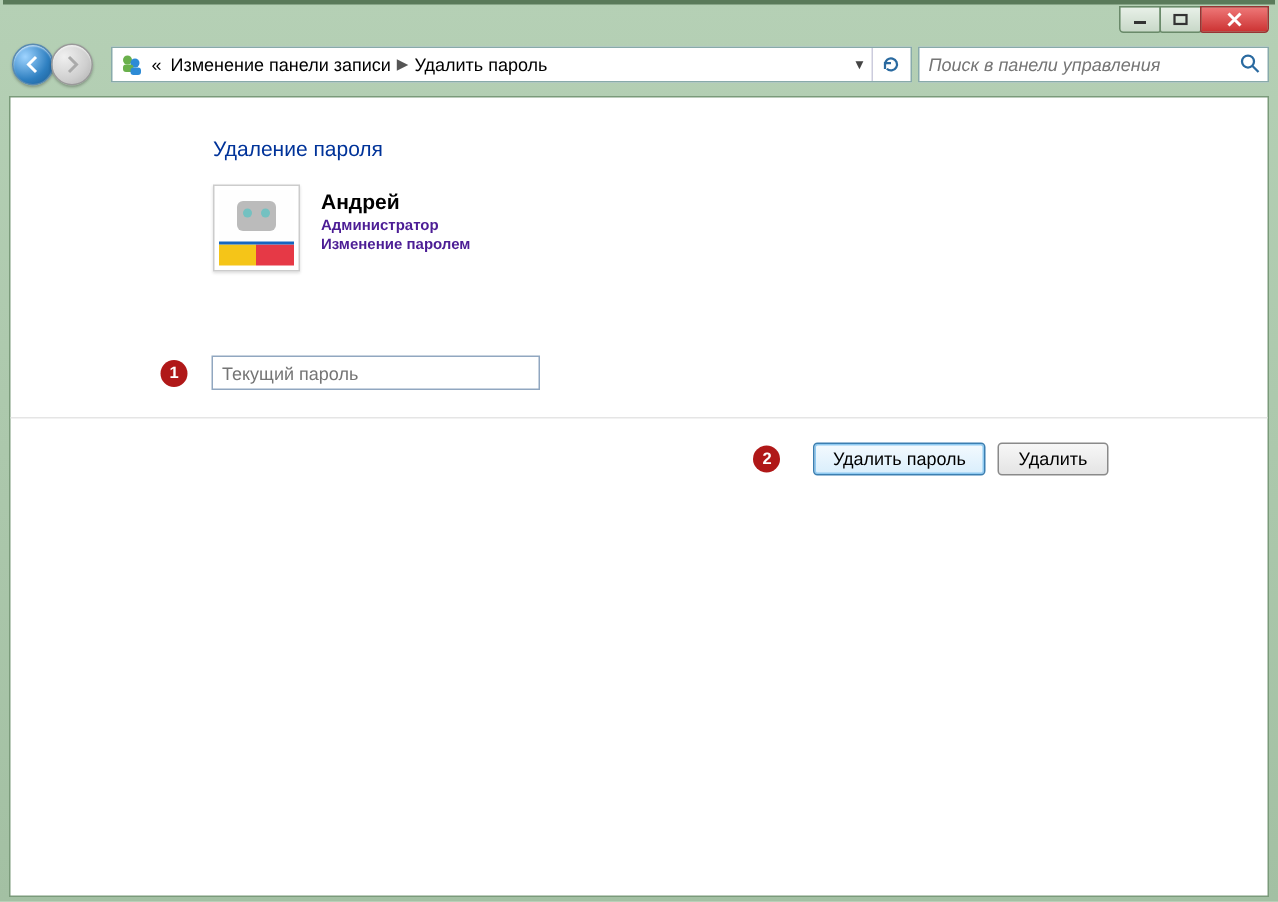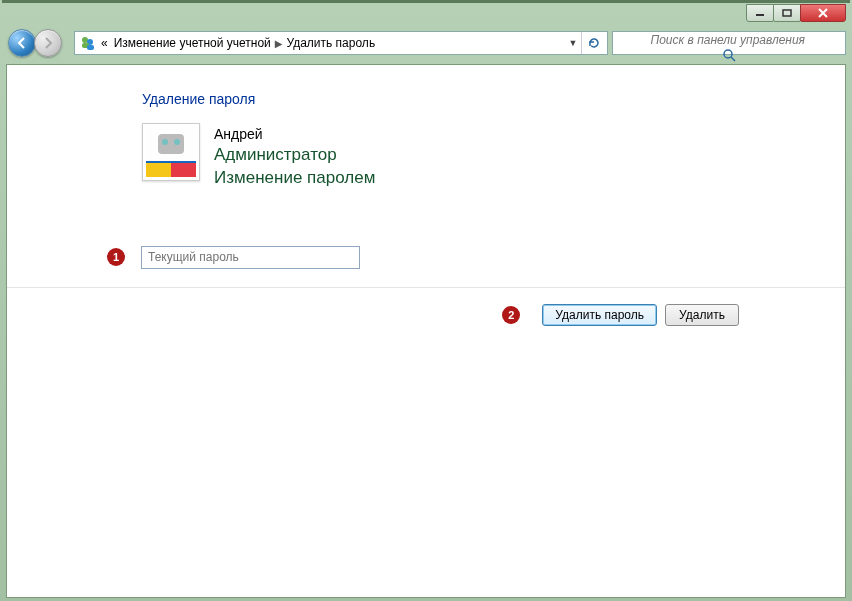--- a/index.html
+++ b/index.html
@@ -96,21 +96,21 @@
   .addr-text span{cursor:pointer;}
   .addr-right{margin-left:auto;display:flex;align-items:center;}
   .addr-right .drop{width:16px;text-align:center;color:#444;cursor:pointer;font-size:9px;}
   .refresh-box{
     width:24px;height:22px;
     border-left:1px solid #ccd;
     display:flex;align-items:center;justify-content:center;color:#2a6aa0;cursor:pointer;
   }
   .searchbar{
     width:234px;height:24px;background:#fff;border:1px solid #8aa;
-    display:flex;align-items:center;padding:0 4px;flex-direction:column;
+    display:flex;align-items:center;padding:0 4px;
   }
   .searchbar input{
     flex:1;border:none;outline:none;font-style:italic;color:#888;font-size:12px;
     background:transparent;
   }
   .search-icon{color:#2a6aa0;cursor:pointer;width:16px;text-align:center;}
   
   .content-window{
     background:#fff;
     height: 534px;
@@ -143,23 +143,23 @@
     display:flex;flex-direction:column;
   }
   .robot-top{flex:1;display:flex;align-items:center;justify-content:center;}
   .robot-head{width:26px;height:20px;background:#bbb;border-radius:4px;position:relative;}
   .robot-head::before,.robot-head::after{
     content:"";position:absolute;top:5px;width:6px;height:6px;background:#74c1c1;border-radius:50%;
   }
   .robot-head::before{left:4px;}
   .robot-head::after{right:4px;}
   .robot-strip{height:16px;background:linear-gradient(90deg,#f5c518 0 50%,#e63946 50%);border-top:2px solid #1566c0;}
-  .user-text{line-height:1.35;padding-top:2px;}
+  .user-text{line-height:1.35;padding-top:2px;font-weight:bold;}
   .user-name{font-size:14px;}
-  .user-sub{font-size:17px;color:#14532d;}
+  .user-sub{font-size:10px;color:#4c1d95;}
   
   .pw-row{
     display:flex;align-items:center;
     padding: 56px 0 18px 100px;
   }
   .marker{
     width:18px;height:18px;border-radius:50%;background:#b01818;color:#fff;
     display:flex;align-items:center;justify-content:center;font-size:11px;font-weight:bold;
     margin-right:16px;flex-shrink:0;
   }
@@ -240,21 +240,21 @@
         <svg width="16" height="16" viewBox="0 0 16 16">
           <circle cx="5" cy="5" r="3" fill="#6ab04c"></circle>
           <circle cx="10" cy="7" r="3" fill="#2d8bd6"></circle>
           <rect x="2" y="8" width="7" height="5" rx="2" fill="#6ab04c"></rect>
           <rect x="7" y="10" width="7" height="5" rx="2" fill="#2d8bd6"></rect>
         </svg>
       </span>
       <div class="addr-text">
         <span>«</span>
         <span style="width:6px;"></span>
-        <span>Изменение учетной учетной</span>
+        <span>Изменение панели записи</span>
         <span class="crumb-sep">▶</span>
         <span>Удалить пароль</span>
       </div>
       <div class="addr-right">
         <div class="drop">▼</div>
         <div class="refresh-box">
           <svg width="14" height="14" viewBox="0 0 14 14">
             <path d="M3 7a4 4 0 1 1 1.2 2.8" fill="none" stroke="#2a6aa0" stroke-width="1.5"></path>
             <path d="M3 10 L3 6 L7 6" fill="none" stroke="#2a6aa0" stroke-width="1.5"></path>
           </svg>

